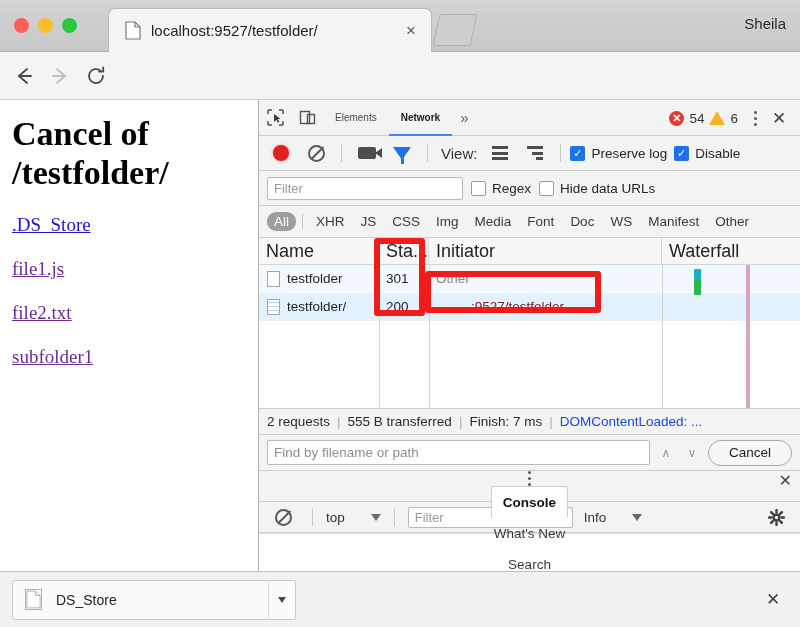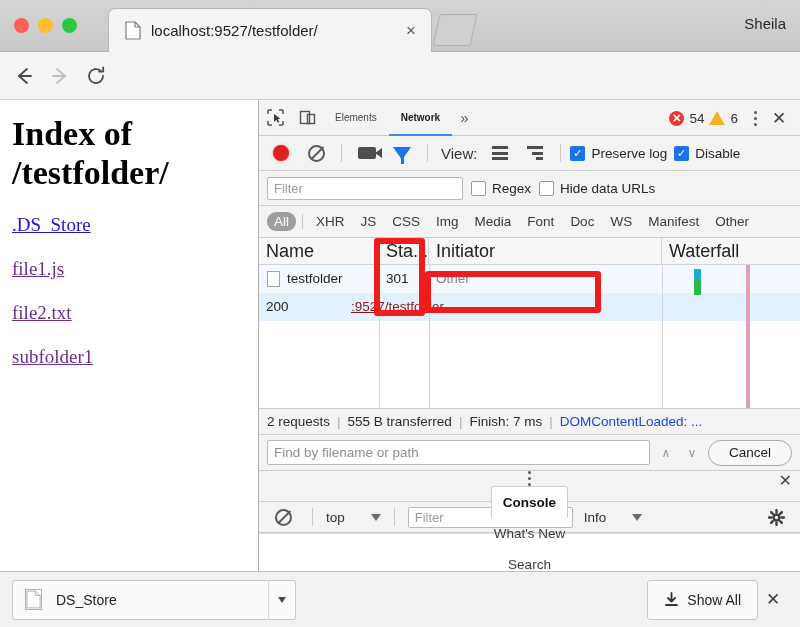--- a/index.html
+++ b/index.html
@@ -353,21 +353,21 @@
     </div>
     <div class="avatar-btn"></div>
     <div class="kebab-btn">
         <i></i>
         <i></i>
         <i></i>
       </div>
   </div>
 
   <div class="page">
-    <h1>Index of /testfolder/</h1>
+    <h1>Cancel of /testfolder/</h1>
     <div class="links">
       <a href="#">.DS_Store</a>
       <a href="#" class="visited">file1.js</a>
       <a href="#" class="visited">file2.txt</a>
       <a href="#" class="visited">subfolder1</a>
     </div>
   </div>
 
   <div class="devtools">
 
@@ -488,20 +488,24 @@
       <div class="nt-row alt">
         <div class="nt-cell name">
           <span class="doc-ico"></span>
           <span>testfolder</span>
         </div>
         <div class="nt-cell status">301</div>
         <div class="nt-cell init">Other</div>
       </div>
 
       <div class="nt-row sel">
+        <div class="nt-cell name">
+          <span class="doc-ico lined"></span>
+          <span>testfolder/</span>
+        </div>
         <div class="nt-cell status">200</div>
         <div class="nt-cell init">
           <a href="#" class="init-link">:9527/testfolder</a>
         </div>
       </div>
 
       <div class="wf-bar" style="left:435px; top:4px; height:10px; background:#16b0c9;"></div>
       <div class="wf-bar" style="left:435px; top:14px; height:16px; background:#27b94a;"></div>
       <div class="dc-line" style="left:487px"></div>
       <div class="lo-line" style="left:489px"></div>
@@ -577,23 +581,16 @@
         <path d="M1 1h10l5 5v14H1z" fill="#fff" stroke="#b0b0b0" stroke-width="1.1"></path>
         <path d="M11 1v5h5" fill="none" stroke="#b0b0b0" stroke-width="1.1"></path>
       </svg>
       <span class="dl-name">DS_Store</span>
       <span class="dl-split"></span>
       <span class="dl-caret">
           <i></i>
         </span>
     </div>
     <div class="shelf-spacer"></div>
-    <div class="showall-btn">
-      <svg width="15" height="15" viewBox="0 0 15 15">
-        <path d="M7.5 1v8M4 6l3.5 3.5L11 6" fill="none" stroke="#333" stroke-width="1.8" stroke-linecap="round" stroke-linejoin="round"></path>
-        <path d="M2 13h11" stroke="#333" stroke-width="1.8" stroke-linecap="round"></path>
-      </svg>
-      <span>Show All</span>
-    </div>
     <div class="shelf-close">✕</div>
   </div>
 
 </div>
 
 </body></html>

